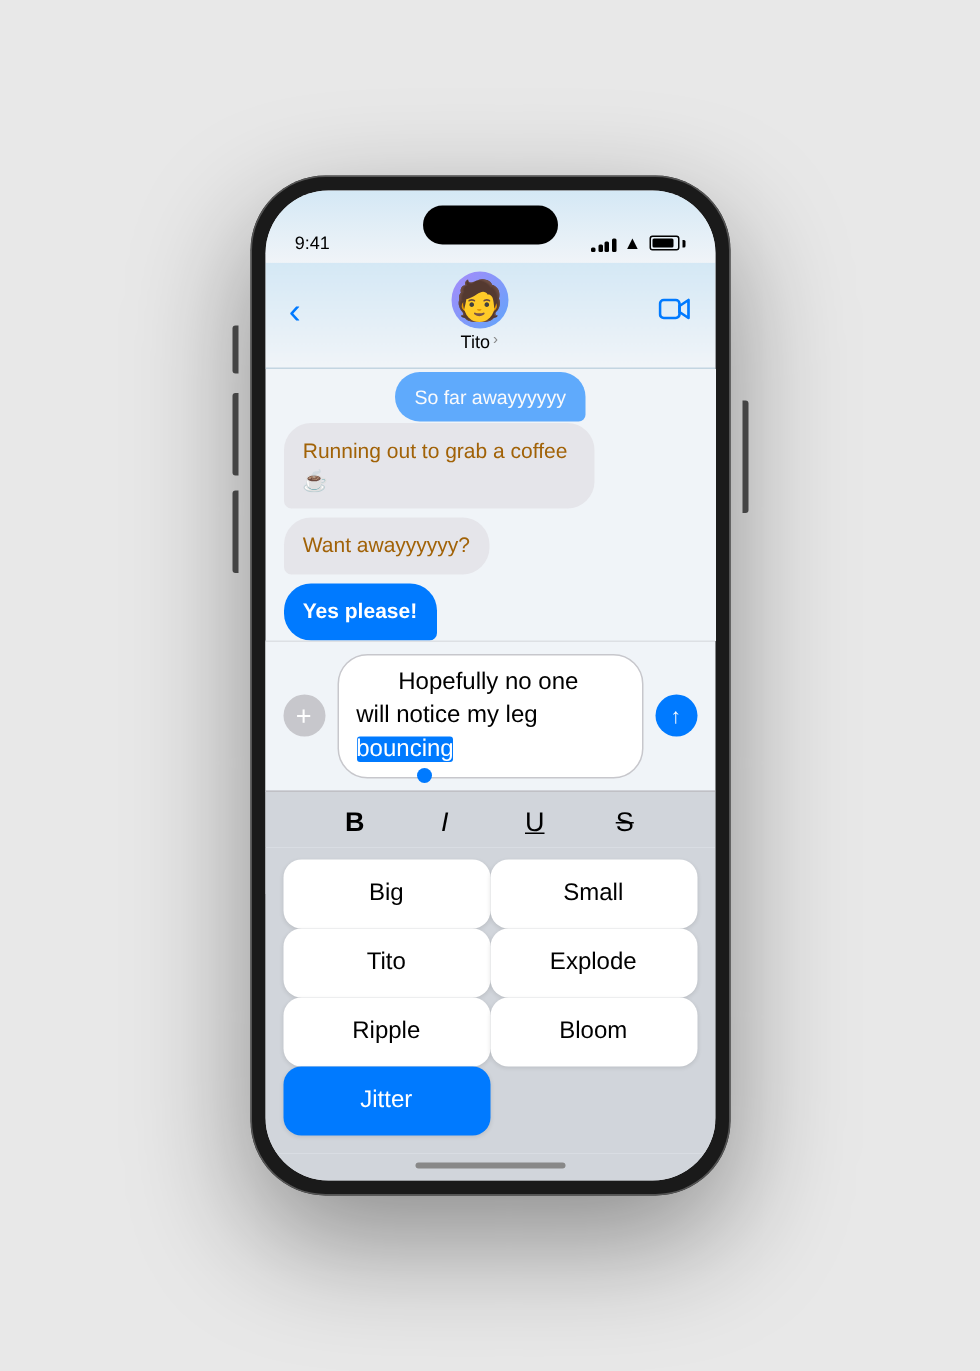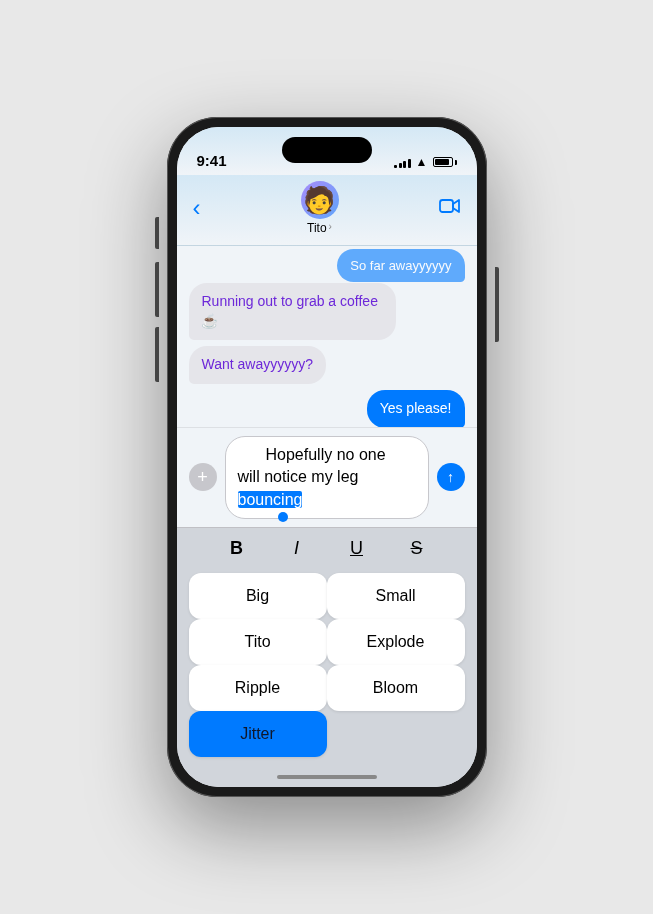--- a/index.html
+++ b/index.html
@@ -47,22 +47,22 @@
       height: 48px;
       background: transparent;
       display: flex;
       align-items: flex-end;
       padding: 0 20px 6px;
       justify-content: space-between;
       position: relative;
       z-index: 10;
     }
     .status-time {
-      font-size: 15px;
-      font-weight: 700;
+      font-size: 12px;
+      font-weight: 400;
       color: #000;
     }
     .status-icons {
       display: flex;
       align-items: center;
       gap: 5px;
     }
     .signal-bars {
       display: flex;
       align-items: flex-end;
@@ -125,40 +125,41 @@
       display: flex;
       flex-direction: column;
       gap: 6px;
       background: #f0f4f8;
     }
     .message-row {
       display: flex;
       flex-direction: column;
     }
     .message-row.outgoing {
-      align-items: flex-end;
+      align-items: flex-start;
+      font-weight: bold;
     }
     .message-row.incoming {
       align-items: flex-start;
     }
     .bubble {
       max-width: 75%;
       padding: 9px 13px;
       border-radius: 18px;
       font-size: 14px;
       line-height: 1.4;
     }
     .bubble.outgoing {
       background: #007AFF;
       color: #fff;
       border-bottom-right-radius: 5px;
     }
     .bubble.incoming {
       background: #e5e5ea;
-      color: #6d28d9;
+      color: #a16207;
       border-bottom-left-radius: 5px;
     }
     
     .input-area {
       background: #f0f4f8;
       padding: 8px 12px;
       display: flex;
       align-items: center;
       gap: 8px;
       border-top: 1px solid rgba(0,0,0,0.08);
@@ -255,21 +256,21 @@
       padding: 14px 10px;
       text-align: center;
       font-size: 16px;
       font-weight: 400;
       color: #000;
       cursor: pointer;
       box-shadow: 0 1px 3px rgba(0,0,0,0.1);
     }
     .anim-btn.active {
       background: #007AFF;
-      color: #0f172a;
+      color: #ffffff;
     }
     
     .home-indicator {
       background: #d1d5db;
       padding: 6px 0 8px;
       display: flex;
       justify-content: center;
     }
     .home-bar {
       width: 100px;
@@ -364,21 +365,21 @@
       <span class="video-btn">
         <svg width="22" height="16" viewBox="0 0 22 16" fill="none">
           <rect x="1" y="2" width="13" height="12" rx="2.5" stroke="#007AFF" stroke-width="1.8"></rect>
           <path d="M14 6l6-4v12l-6-4V6z" stroke="#007AFF" stroke-width="1.8" stroke-linejoin="round"></path>
         </svg>
       </span>
     </div>
 
     <div class="messages-area">
 
-      <div style="text-align:right; margin-bottom:2px;">
+      <div style="text-align:center; margin-bottom:2px;">
         <span class="bubble outgoing" style="font-size:13px; opacity:0.6;">So far awayyyyyy</span>
       </div>
 
       <div class="message-row incoming">
         <span class="bubble incoming">Running out to grab a coffee ☕</span>
       </div>
       <div class="message-row incoming">
         <span class="bubble incoming">Want awayyyyyy?</span>
       </div>
       <div class="message-row outgoing">

